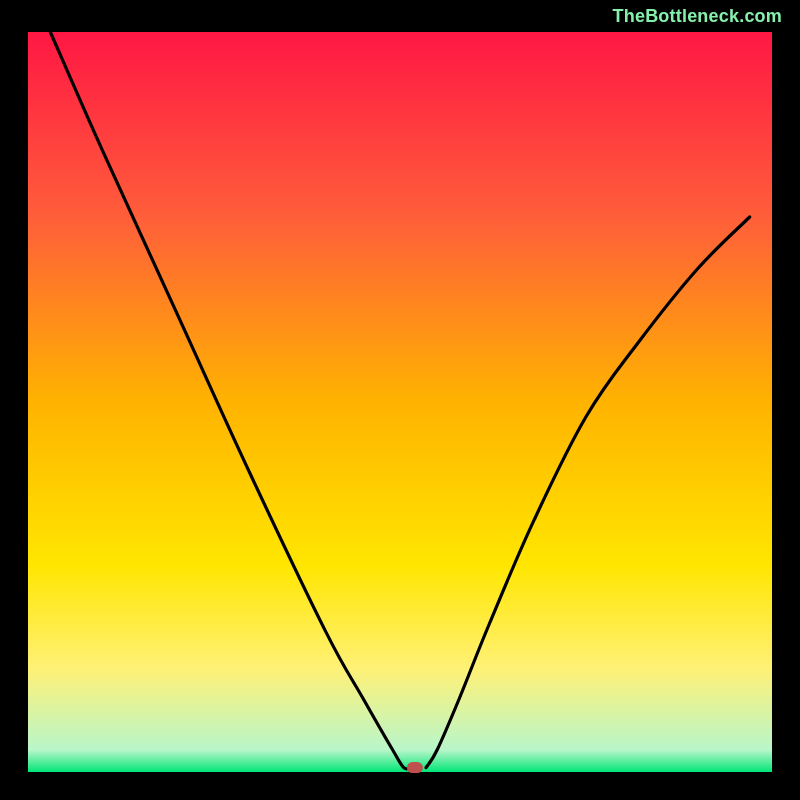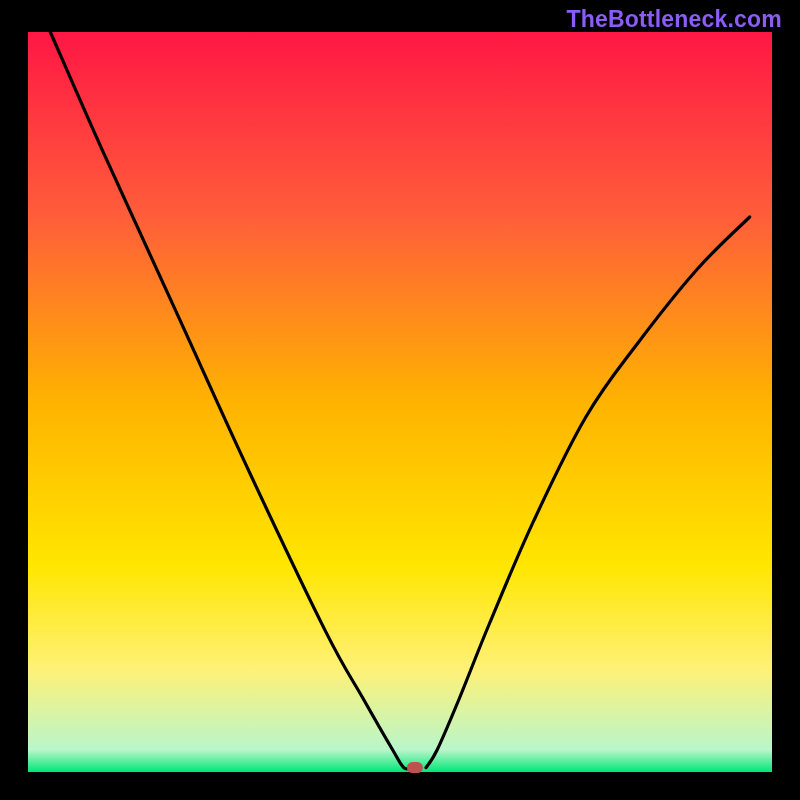--- a/index.html
+++ b/index.html
@@ -15,23 +15,23 @@
     top: 0;
     left: 0;
     width: 800px;
     height: 800px;
   }
   .watermark {
     position: absolute;
     top: 6px;
     right: 18px;
     font-family: Arial, Helvetica, sans-serif;
-    font-size: 23px;
+    font-size: 18px;
     font-weight: 600;
-    color: #8b5cf6;
+    color: #86efac;
     letter-spacing: 0.2px;
     z-index: 10;
   }
 </style>
 </head>
 <body>
 
 <div class="frame">
   <div class="watermark">TheBottleneck.com</div>
   <svg id="plot-svg" width="800" height="800" viewBox="0 0 800 800">

